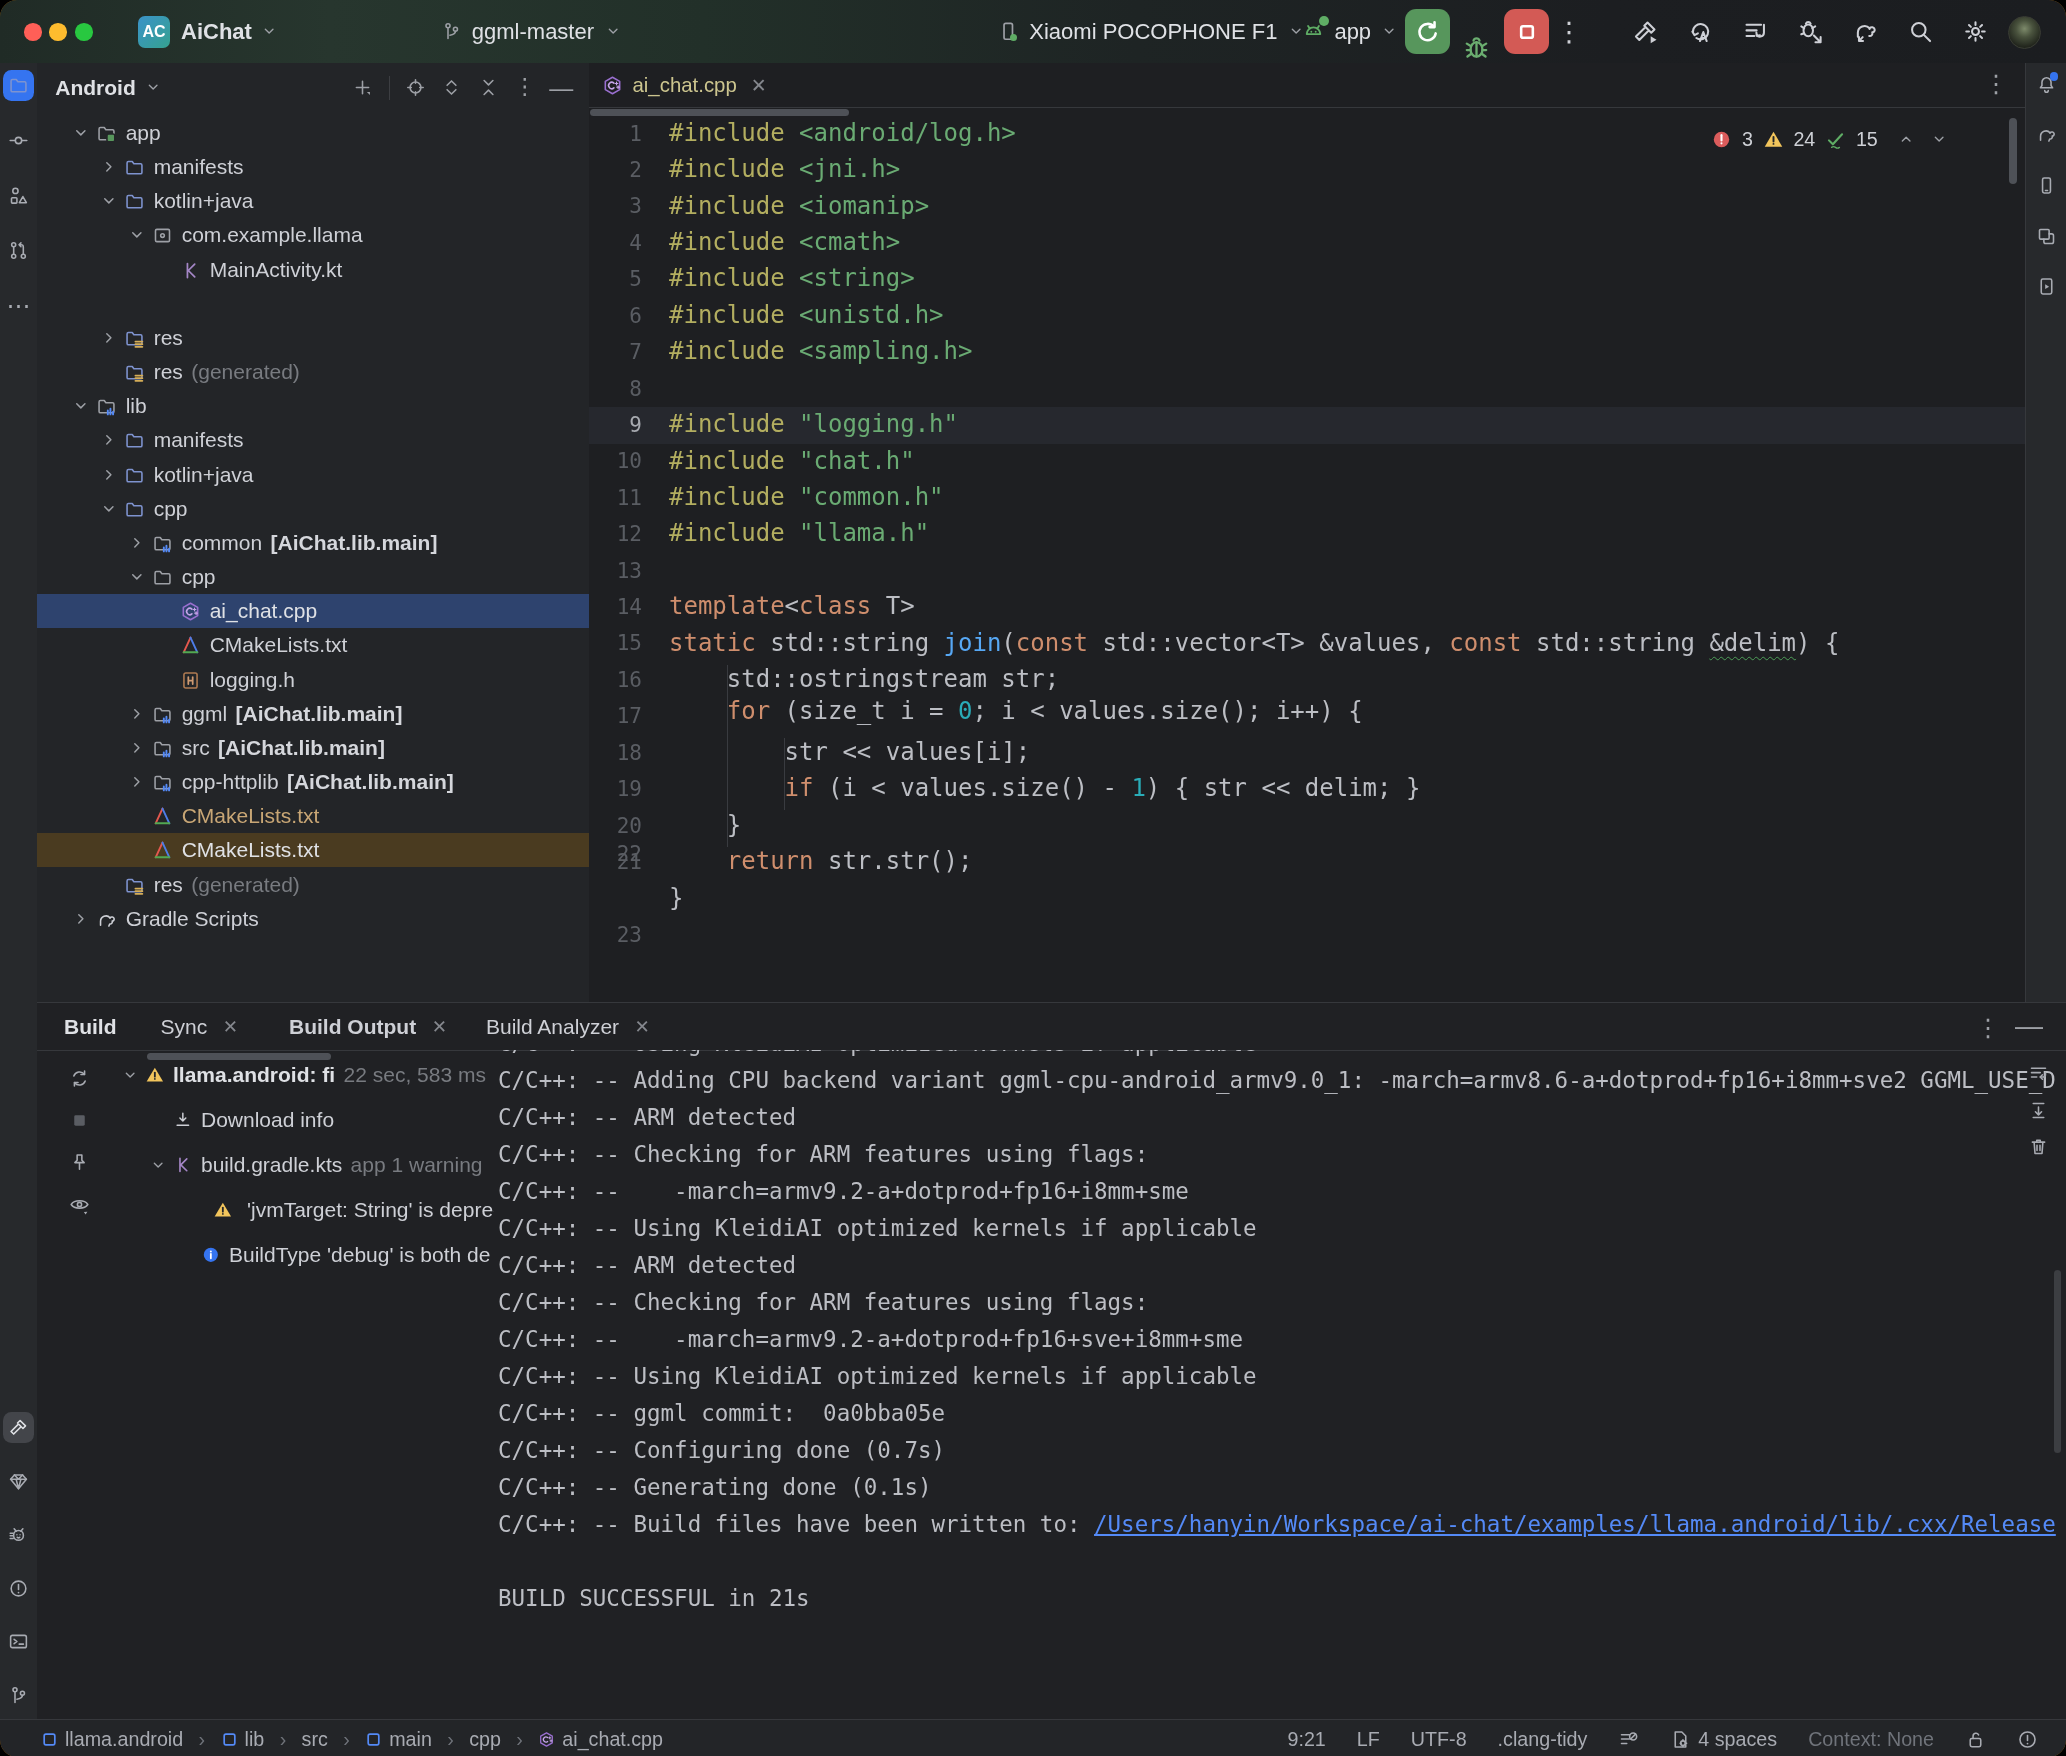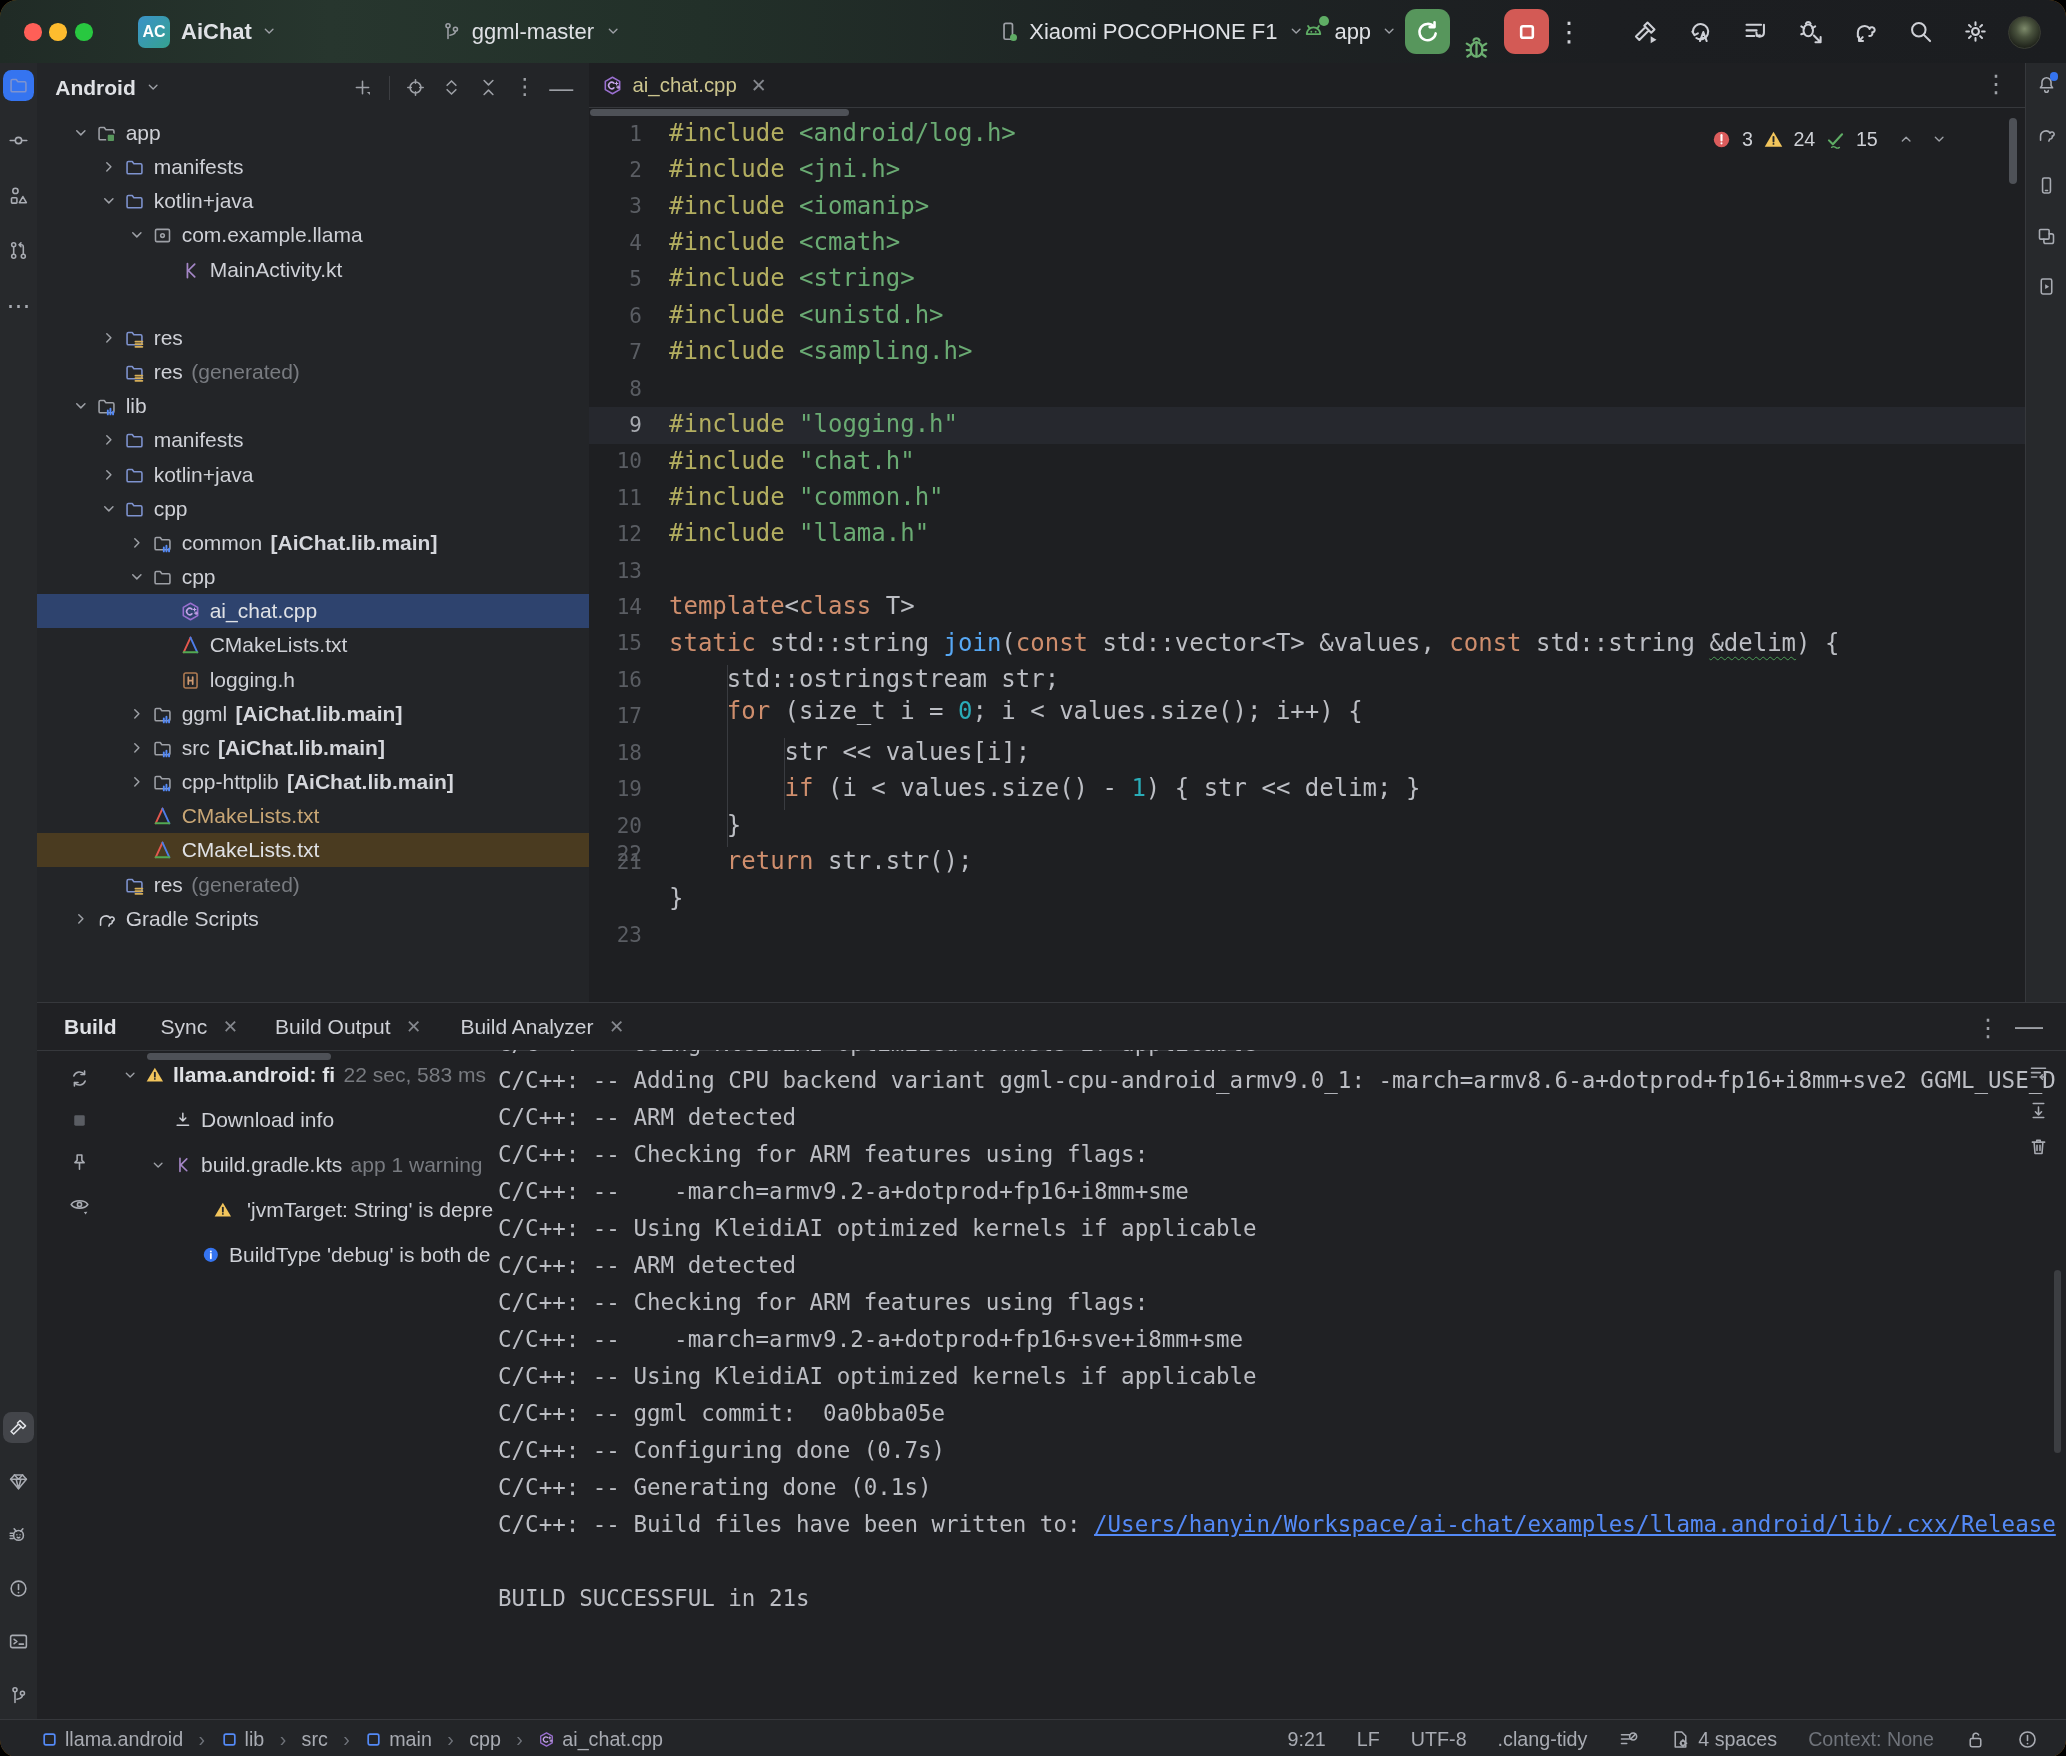--- a/index.html
+++ b/index.html
@@ -820,21 +820,21 @@
           </span>
         </div>
       </div>
   </div>
 
   <div class="abs build">
     <div class="b-tabs">
       <span class="b-title" style="margin-left:27px;">Build</span>
       <span class="b-tab" style="margin-left:44px;">Sync</span>
       <span class="b-x" style="margin-left:15.5px;">✕</span>
-      <span class="b-tab" style="margin-left:37px;">Build Output</span>
+      <span class="b-tab" style="margin-left:51px;font-weight:bold;">Build Output</span>
       <span class="b-x" style="margin-left:15.5px;">✕</span>
       <span class="b-tab" style="margin-left:39px;">Build Analyzer</span>
       <span class="b-x" style="margin-left:15.5px;">✕</span>
       <span class="abs ico" style="right:67px;top:11.2px;color:#9da0a6;font-size:24px;">⋮</span>
       <span class="abs" style="right:24px;top:7px;color:#9da0a6;font-size:28px;">—</span>
     </div>
     <div class="abs" style="left:110px;top:50px;width:184px;height:7px;border-radius:3.5px;background:#4e5157;"></div>
     <div id="b-toolbar" class="abs" style="left:32px;top:65px;display:flex;flex-direction:column;gap:21px;align-items:center;color:#a8abb2;">
         <span class="ico" style="height: 21px; width: 21px; position: relative;">
           <svg width="100%" height="100%" viewBox="0 0 24 24" fill="none" stroke="currentColor" stroke-width="1.8" stroke-linecap="round" stroke-linejoin="round">

